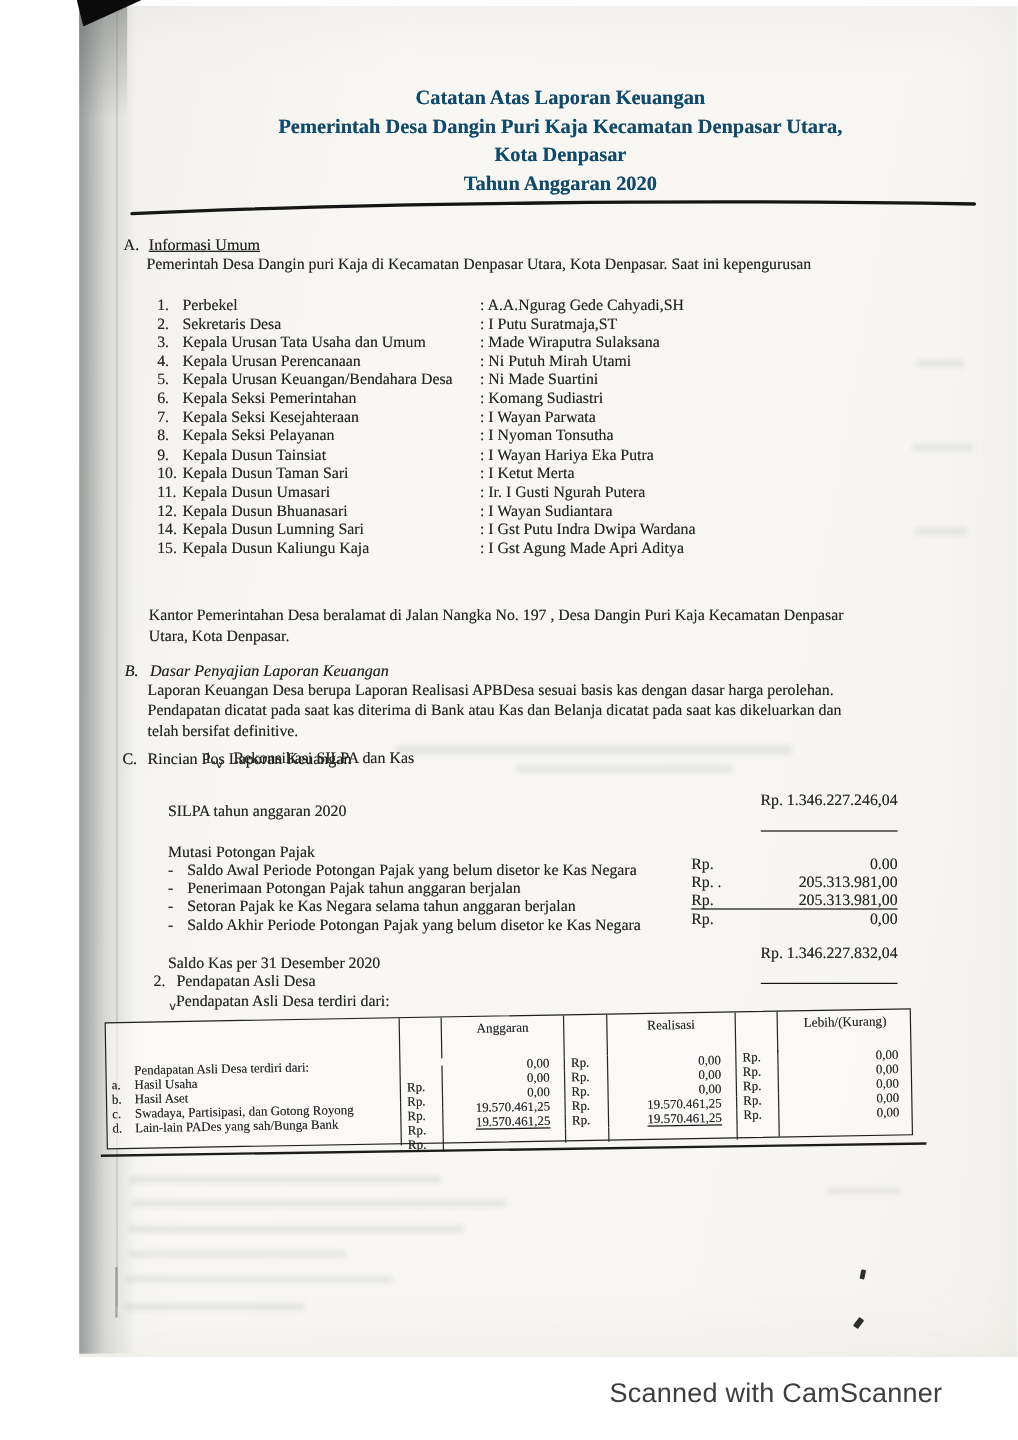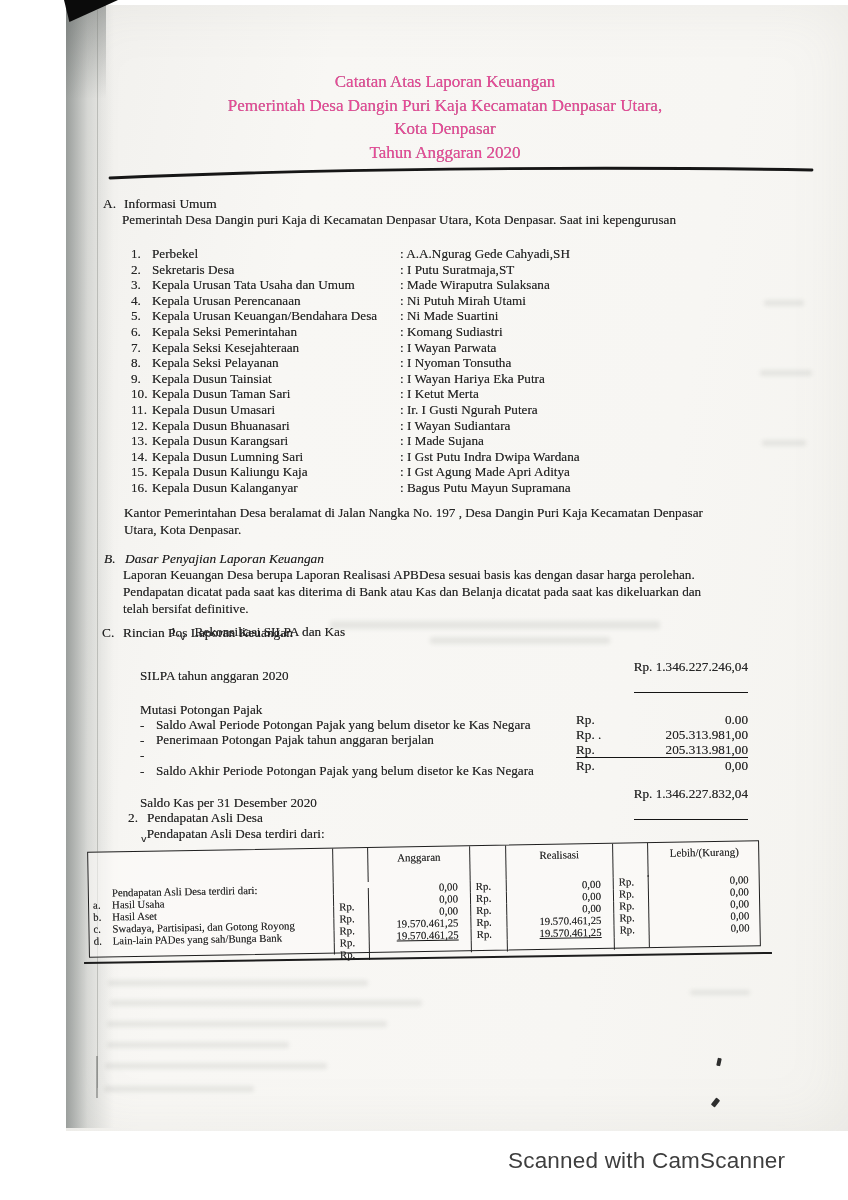--- a/index.html
+++ b/index.html
@@ -15,26 +15,26 @@
   #edge-cap{left:66px;top:0;width:40px;height:110px;
          background:linear-gradient(to bottom,rgba(70,76,74,0.40),rgba(70,76,74,0) 90%);}
   #binder-triangle{left:64px;top:0;width:54px;height:22px;background:#0b0b0b;
          clip-path:polygon(0 0,100% 0,10% 100%);}
   #crease{left:97px;top:10px;width:1px;height:1078px;background:rgba(118,120,116,0.35);}
   #crease-end{left:96px;top:1056px;width:2px;height:42px;background:rgba(92,94,90,0.45);}
   .ghost{background:#888c86;opacity:0.16;filter:blur(2px);border-radius:2px;}
   .speck{background:#2e2e2e;border-radius:1px;}
   
   .ink{text-shadow:0 0 0.5px rgba(35,35,35,0.55);}
-  #title-block{left:80px;top:70px;width:730px;text-align:center;font-weight:normal;
-               font-size:17px;line-height:23.5px;color:#ec4899;}
+  #title-block{left:102px;top:70px;width:730px;text-align:center;font-weight:bold;
+               font-size:17px;line-height:23.5px;color:#0c4a6e;}
   #title-rule{left:106px;top:164px;width:710px;height:20px;}
   .sec-head{font-size:13.4px;color:#222;}
   .sec-label{display:inline-block;width:21px;}
-  #secA-head{left:103px;top:196px;}
+  #secA-head{left:103px;top:196px;text-decoration:underline;}
   #secA-intro{left:122px;top:212px;width:618px;font-size:13.2px;line-height:16.5px;}
   #officials{left:131px;top:246px;width:600px;font-size:13.2px;}
   .off-row{display:flex;line-height:15.6px;white-space:nowrap;}
   .off-no{width:21px;flex:none;}
   .off-title{width:248px;flex:none;}
   .off-name{flex:1;}
   #secA-addr{left:124px;top:504px;width:616px;font-size:13.2px;line-height:17px;}
   #secB-head{left:104px;top:551px;font-style:italic;}
   #secB-body{left:123px;top:567px;width:622px;font-size:13.2px;line-height:16.8px;}
   #secC-head{left:102px;top:625px;}
@@ -162,38 +162,28 @@
         <span class="off-no">11.</span>
         <span class="off-title">Kepala Dusun Umasari</span>
         <span class="off-name">: Ir. I Gusti Ngurah Putera</span>
       </div>
       <div class="off-row">
         <span class="off-no">12.</span>
         <span class="off-title">Kepala Dusun Bhuanasari</span>
         <span class="off-name">: I Wayan Sudiantara</span>
       </div>
       <div class="off-row">
-        <span class="off-no">13.</span>
-        <span class="off-title">Kepala Dusun Karangsari</span>
-        <span class="off-name">: I Made Sujana</span>
-      </div>
-      <div class="off-row">
         <span class="off-no">14.</span>
         <span class="off-title">Kepala Dusun Lumning Sari</span>
         <span class="off-name">: I Gst Putu Indra Dwipa Wardana</span>
       </div>
       <div class="off-row">
         <span class="off-no">15.</span>
         <span class="off-title">Kepala Dusun Kaliungu Kaja</span>
         <span class="off-name">: I Gst Agung Made Apri Aditya</span>
-      </div>
-      <div class="off-row">
-        <span class="off-no">16.</span>
-        <span class="off-title">Kepala Dusun Kalanganyar</span>
-        <span class="off-name">: Bagus Putu Mayun Supramana</span>
       </div>
     </div>
   <div class="abs ink" id="secA-addr">
     <div>Kantor Pemerintahan Desa beralamat di Jalan Nangka No. 197 , Desa Dangin Puri Kaja Kecamatan Denpasar</div>
     <div>Utara, Kota Denpasar.</div>
   </div>
 
   <div class="abs ink sec-head" id="secB-head">
     <span class="sec-label">B.</span><span>Dasar Penyajian Laporan Keuangan</span>
   </div>
@@ -235,20 +225,21 @@
             <span class="">Penerimaan Potongan Pajak tahun anggaran berjalan</span>
           </span>
           <span class="pair">
             <span class="s-rp">Rp. .</span>
             <span class="s-val">205.313.981,00</span>
           </span>
         </div>
         <div class="s-row">
           <span class="dash-label">
             <span class="bullet">-</span>
+            <span class="">Setoran Pajak ke Kas Negara selama tahun anggaran berjalan</span>
           </span>
           <span class="pair u">
             <span class="s-rp">Rp.</span>
             <span class="s-val">205.313.981,00</span>
           </span>
         </div>
         <div class="s-row">
           <span class="dash-label">
             <span class="bullet">-</span>
             <span class="">Saldo Akhir Periode Potongan Pajak yang belum disetor ke Kas Negara</span>

